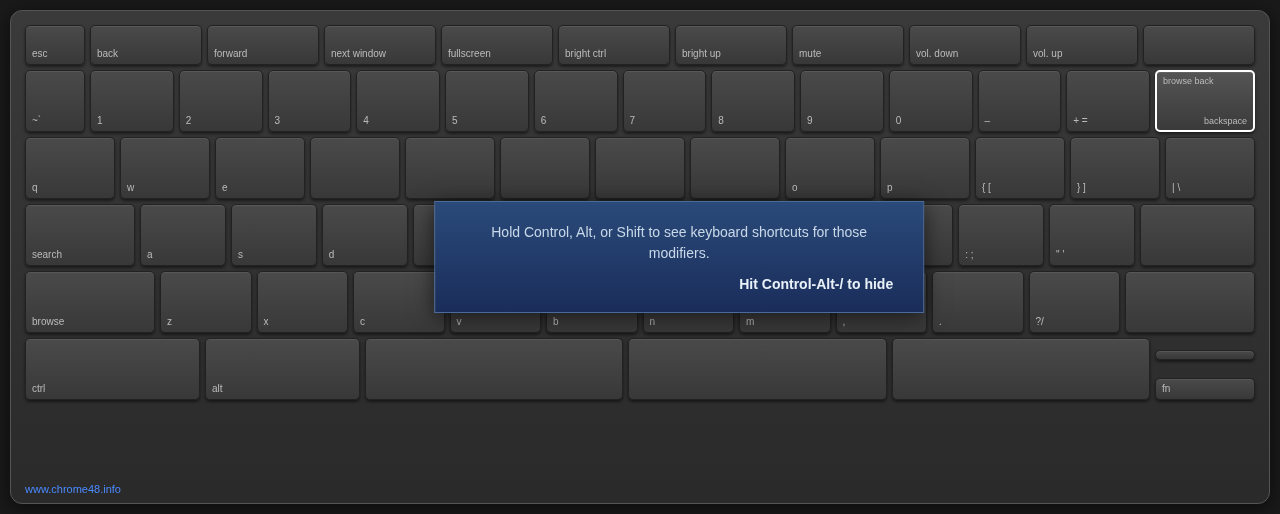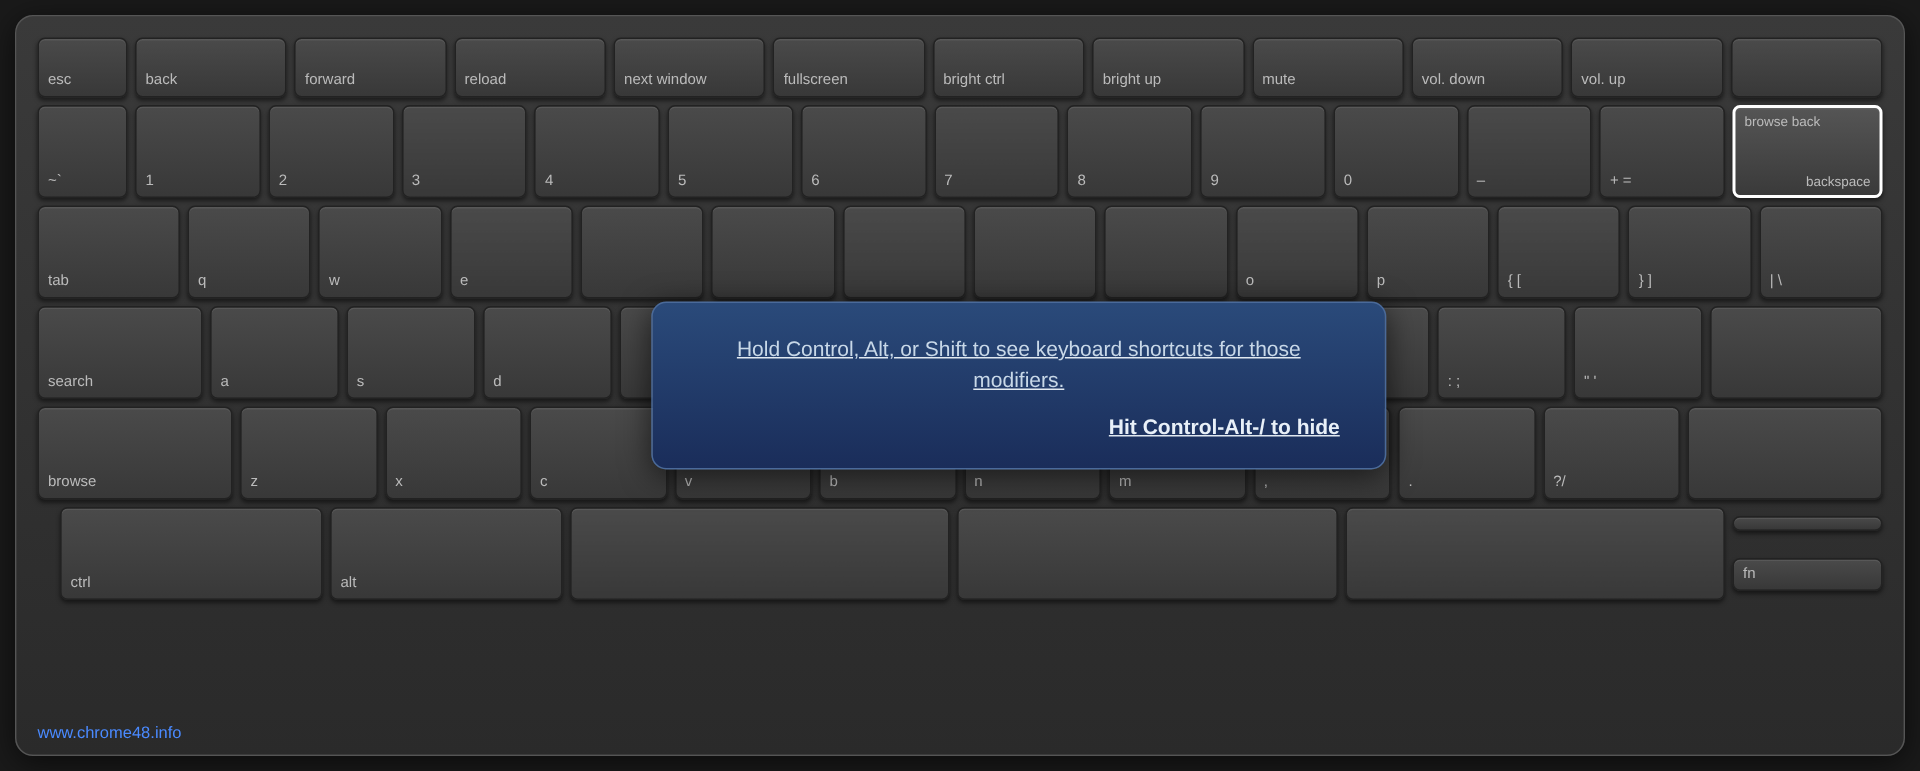--- a/index.html
+++ b/index.html
@@ -59,29 +59,28 @@
     .flex-1 { flex: 1; }
 
     
     .tooltip-overlay {
       position: absolute;
       top: 50%;
       left: 50%;
       transform: translate(-42%, -50%);
       background: linear-gradient(180deg, #2a4a7a 0%, #1a2d5a 100%);
       border: 1px solid #4a6a9a;
-      border-radius: 10px;
+      border-radius: 0;
       padding: 20px 30px;
       color: #e0e8f0;
       font-size: 14px;
       text-align: center;
       z-index: 10;
       width: 490px;
       box-shadow: 0 4px 20px rgba(0,0,0,0.6);
-      text-decoration: underline;
     }
     .tooltip-overlay .main-text {
       font-size: 14px;
       color: #c8d8e8;
       line-height: 1.5;
       margin-bottom: 12px;
     }
     .tooltip-overlay .shortcut-text {
       font-size: 14px;
       font-weight: bold;
@@ -115,23 +114,20 @@
     <div class="key fn-key" style="width:60px;">
       <span class="key-label">esc</span>
     </div>
     <div class="key fn-key flex-1">
       <span class="key-label">back</span>
     </div>
     <div class="key fn-key flex-1">
       <span class="key-label">forward</span>
     </div>
     <div class="key fn-key flex-1">
-      <span class="key-label">reload</span>
-    </div>
-    <div class="key fn-key flex-1">
       <span class="key-label">next window</span>
     </div>
     <div class="key fn-key flex-1">
       <span class="key-label">fullscreen</span>
     </div>
     <div class="key fn-key flex-1">
       <span class="key-label">bright ctrl</span>
     </div>
     <div class="key fn-key flex-1">
       <span class="key-label">bright up</span>
@@ -190,23 +186,20 @@
     <div class="key flex-1" style="min-height:62px;">
       <span class="key-label">+ =</span>
     </div>
     <div class="key highlighted" style="width:100px; min-height:62px; justify-content: space-between;">
       <span style="font-size:9px; color:#bbb; align-self:flex-start;">browse back</span>
       <span style="font-size:9px; color:#bbb; align-self:flex-end;">backspace</span>
     </div>
   </div>
 
   <div class="keyboard-row">
-    <div class="key" style="width:95px; min-height:62px;">
-      <span class="key-label">tab</span>
-    </div>
     <div class="key flex-1" style="min-height:62px;">
       <span class="key-label">q</span>
     </div>
     <div class="key flex-1" style="min-height:62px;">
       <span class="key-label">w</span>
     </div>
     <div class="key flex-1" style="min-height:62px;">
       <span class="key-label">e</span>
     </div>
     <div class="key flex-1" style="min-height:62px;">
@@ -315,21 +308,21 @@
       <span class="key-label">.</span>
     </div>
     <div class="key flex-1" style="min-height:62px;">
       <span class="key-label">?/</span>
     </div>
     <div class="key" style="width:130px; min-height:62px;">
       <span class="key-label"></span>
     </div>
   </div>
 
-  <div class="keyboard-row" style="align-items: center; margin-left: 15px;">
+  <div class="keyboard-row" style="align-items: flex-end;">
     <div class="key" style="width:175px; min-height:62px;">
       <span class="key-label">ctrl</span>
     </div>
     <div class="key" style="width:155px; min-height:62px;">
       <span class="key-label">alt</span>
     </div>
     <div class="key flex-1" style="min-height:62px;">
       <span class="key-label"></span>
     </div>
     <div class="key flex-1" style="min-height:62px;">

